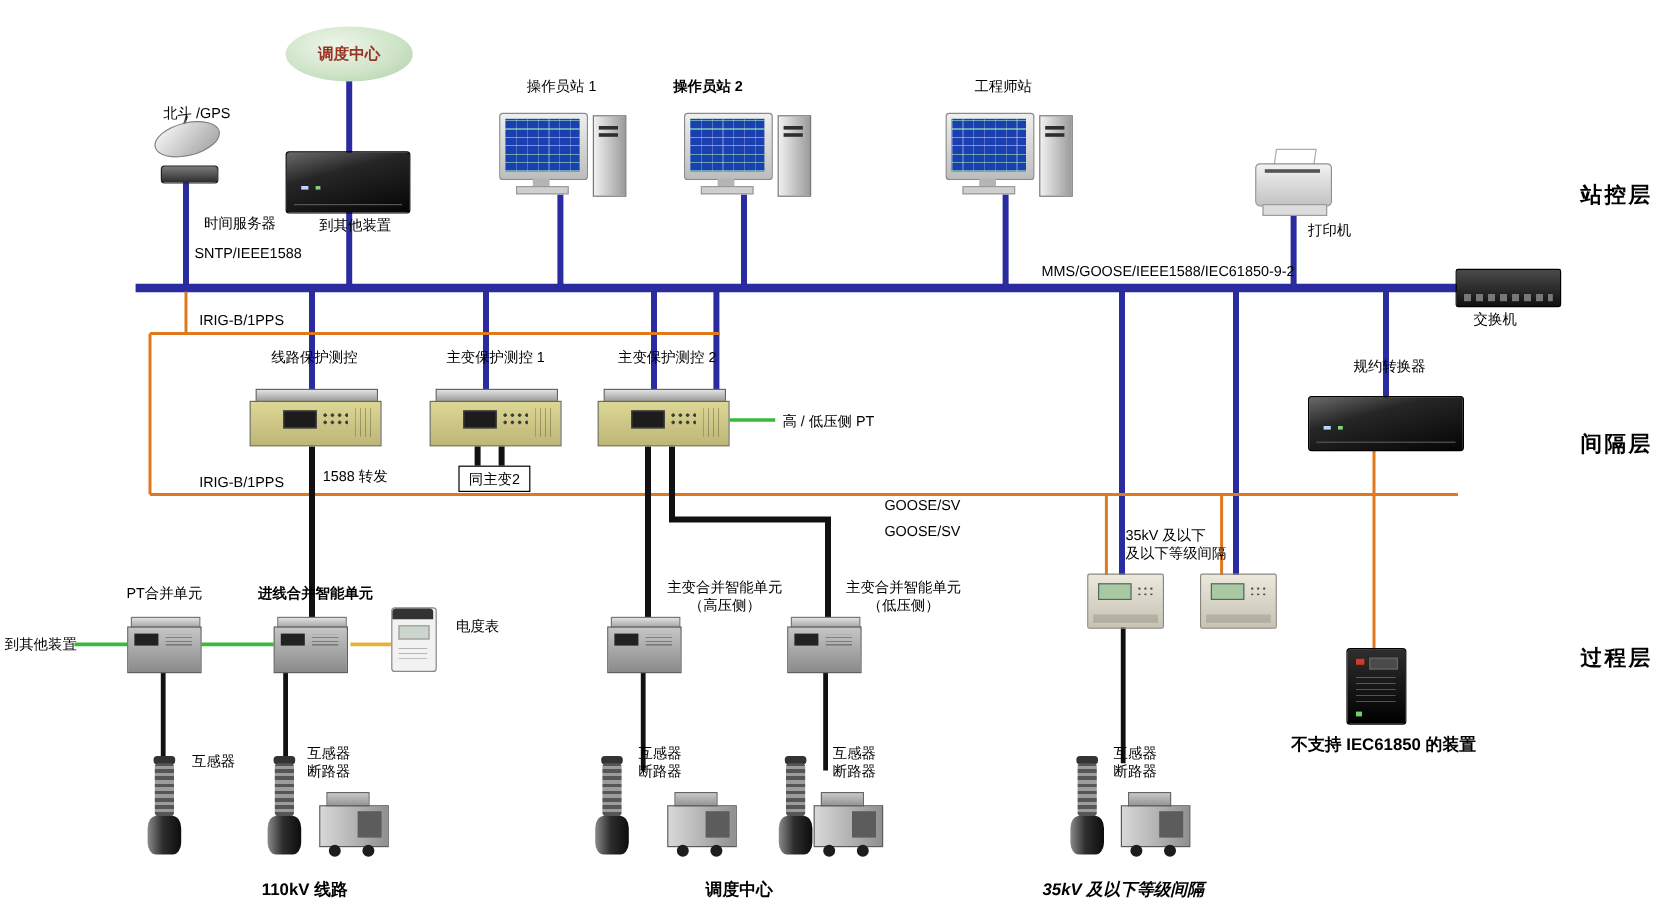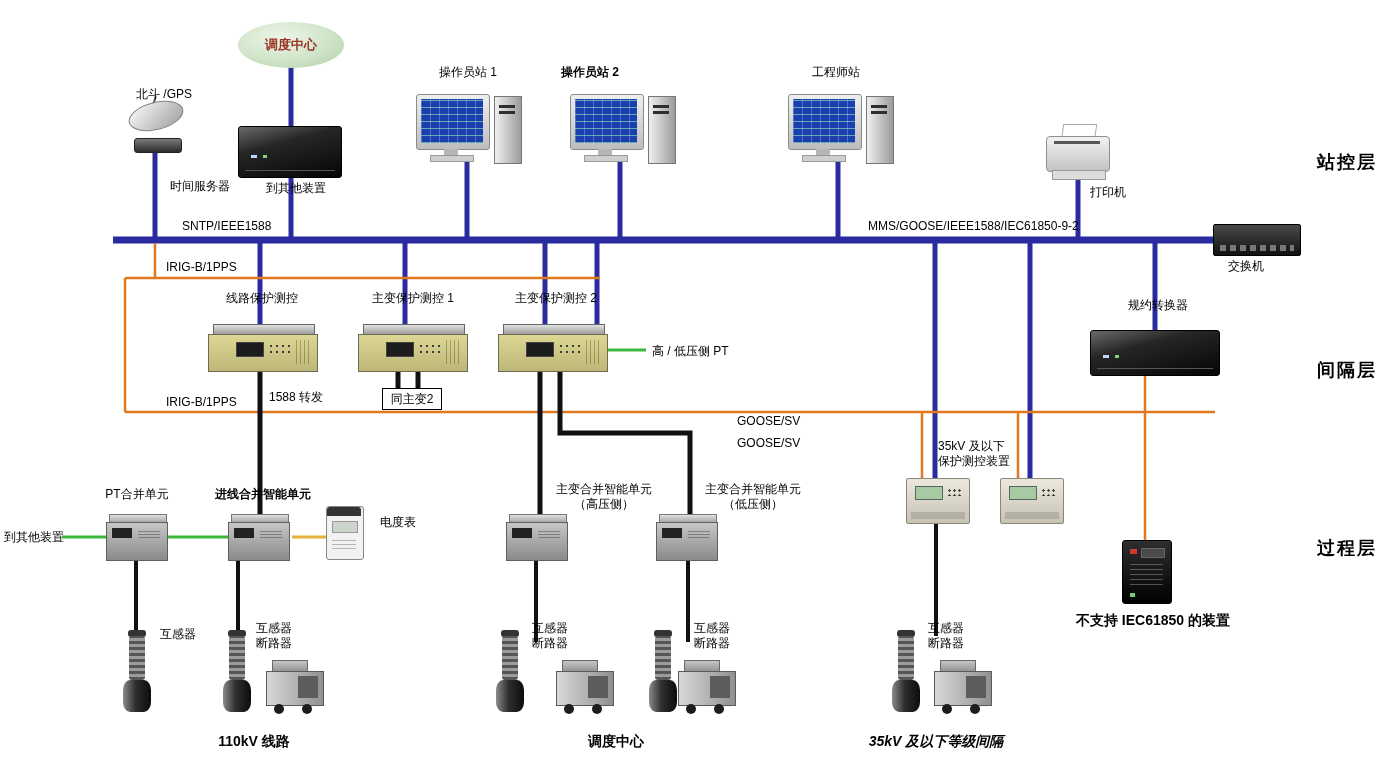--- a/index.html
+++ b/index.html
@@ -393,35 +393,35 @@
   </div>
 
   <div class="lbl" style="left:136px;top:86px;">北斗 /GPS</div>
   <div class="lbl" style="left:170px;top:178px;">时间服务器</div>
   <div class="lbl" style="left:266px;top:180px;">到其他装置</div>
   <div class="lbl lbl-c" style="left:468px;top:64px;">操作员站 1</div>
   <div class="lbl lbl-c" style="left:590px;top:64px;font-weight:bold;">操作员站 2</div>
   <div class="lbl lbl-c" style="left:836px;top:64px;">工程师站</div>
   <div class="lbl" style="left:1090px;top:184px;">打印机</div>
   <div class="lbl lbl-c" style="left:1246px;top:258px;">交换机</div>
-  <div class="lbl" style="left:162px;top:219px;margin-left:20px;">SNTP/IEEE1588</div>
+  <div class="lbl" style="left:162px;top:204px;">SNTP/IEEE1588</div>
   <div class="lbl" style="left:868px;top:219px;">MMS/GOOSE/IEEE1588/IEC61850-9-2</div>
 
   <div class="lbl" style="left:166px;top:260px;">IRIG-B/1PPS</div>
   <div class="lbl" style="left:166px;top:395px;">IRIG-B/1PPS</div>
   <div class="lbl" style="left:737px;top:414px;">GOOSE/SV</div>
   <div class="lbl" style="left:737px;top:436px;">GOOSE/SV</div>
   <div class="lbl lbl-c" style="left:262px;top:290px;">线路保护测控</div>
   <div class="lbl lbl-c" style="left:413px;top:290px;">主变保护测控 1</div>
   <div class="lbl lbl-c" style="left:556px;top:290px;">主变保护测控 2</div>
   <div class="lbl" style="left:652px;top:343px;">高 / 低压侧 PT</div>
   <div class="lbl" style="left:269px;top:389px;">1588 转发</div>
   <div class="lbl lbl-c" style="left:1158px;top:297px;">规约转换器</div>
   <div class="lbl ml" style="left:938px;top:439px;">35kV 及以下
-保护测控装置</div>
+及以下等级间隔</div>
 
   <div class="lbl" style="left:4px;top:529px;">到其他装置</div>
   <div class="lbl lbl-c" style="left:137px;top:486px;">PT合并单元</div>
   <div class="lbl lbl-c" style="left:263px;top:486px;font-weight:bold;">进线合并智能单元</div>
   <div class="lbl" style="left:380px;top:514px;font-family:Liberation Mono, monospace;">电度表</div>
   <div class="lbl lbl-c ml" style="left:604px;top:482px;">主变合并智能单元
 （高压侧）</div>
   <div class="lbl lbl-c ml" style="left:753px;top:482px;">主变合并智能单元
 （低压侧）</div>
   <div class="lbl lbl-c big" style="left:1153px;top:612px;">不支持 IEC61850 的装置</div>

